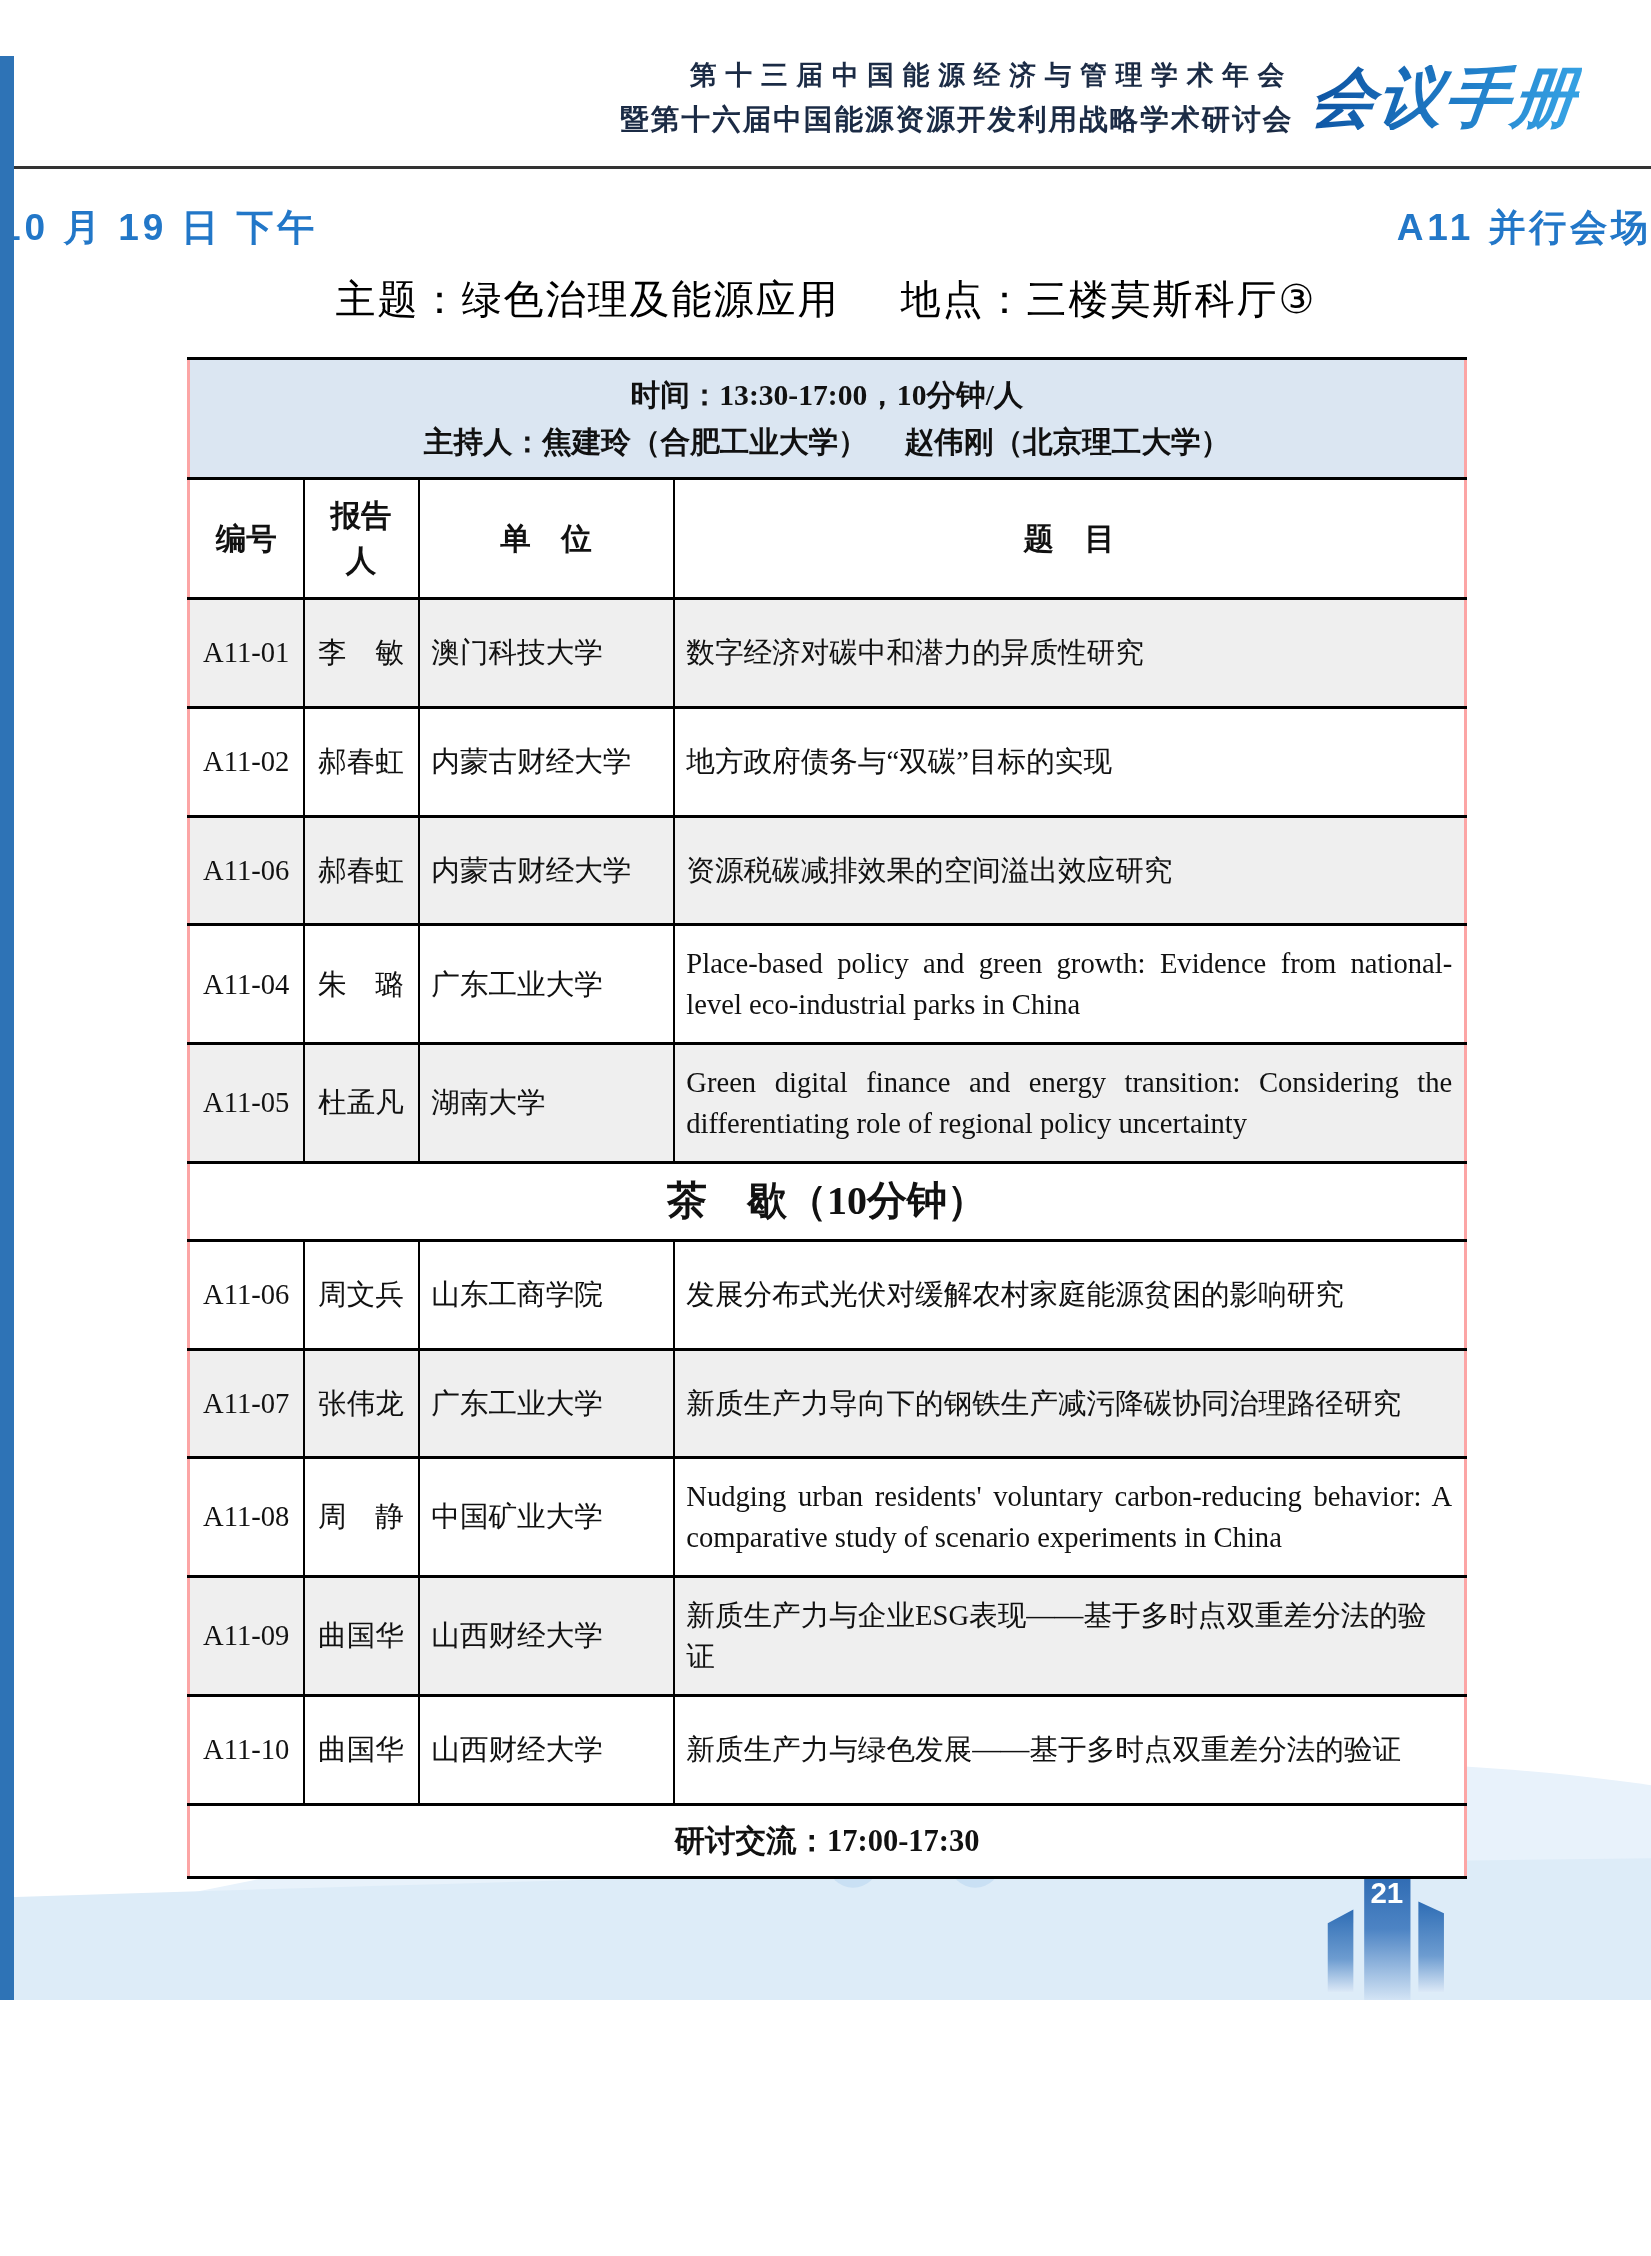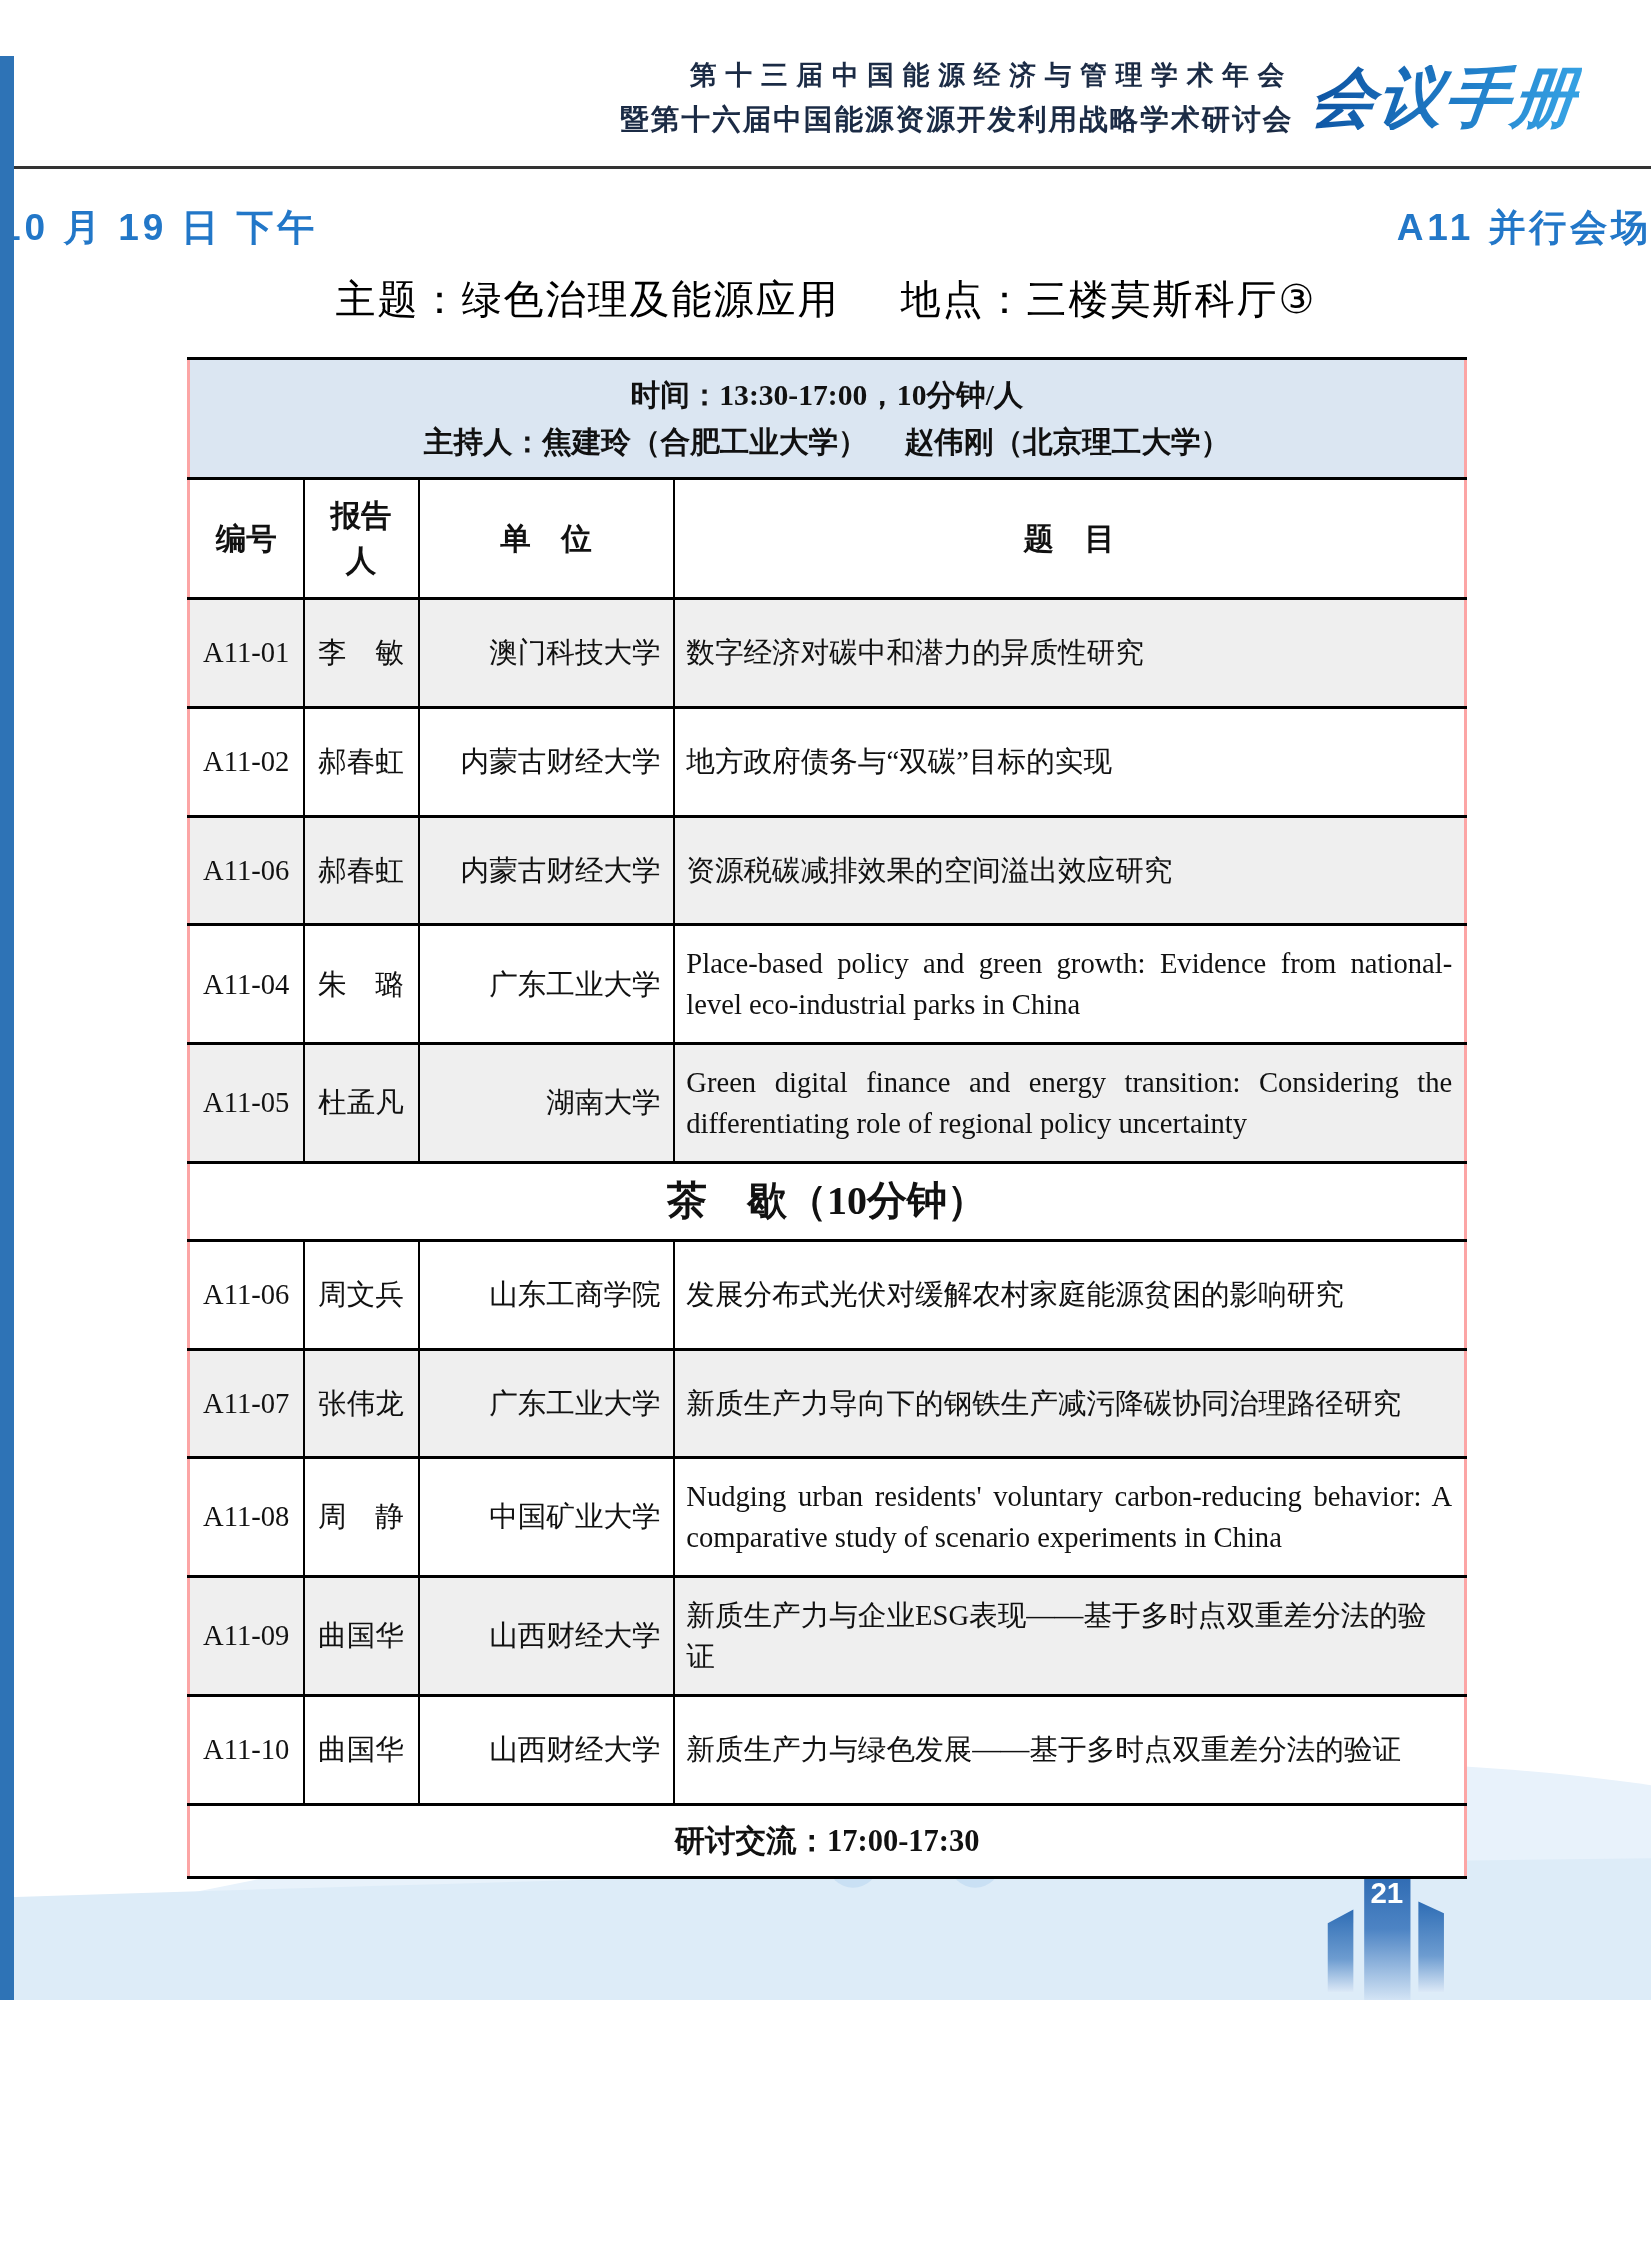--- a/index.html
+++ b/index.html
@@ -39,21 +39,21 @@
     vertical-align:middle;padding:5.9px 11.8px;font-size:28.6px;line-height:1.45;color:#111;
   }
   tr.band td{background:#dbe6f2;text-align:center;font-weight:bold;height:93px;padding:9.9px 19.7px;}
   tr.band .band-line{margin:3.9px 0;font-size:29.6px;}
   tr.colhead th{height:105px;text-align:center;font-weight:bold;font-size:30.5px;background:#fff;}
   tr.datarow td{height:94px;}
   tr.datarow.tall td{height:104px;}
   tr.datarow .c-id,{text-align:center;}
   .c-id{text-align:center;}
   .c-speaker{text-align:center;}
-  .c-aff{text-align:right;}
+  .c-aff{text-align:left;}
   .c-title{text-align:left;padding-left:15.8px;padding-right:15.8px;}
   .c-title.en{text-align:justify;}
   tr.shaded td{background:#efefef;}
   tr.plain td{background:#ffffff;}
   tr.breakrow td{height:63px;text-align:center;font-weight:bold;font-size:40px;background:#fff;}
   tr.closingrow td{height:59px;text-align:center;font-weight:bold;font-size:30.5px;background:#fff;}
   
   .deco{position:absolute;left:0;bottom:0;width:1652px;height:453px;z-index:0;}
   .deco svg{display:block;}
 </style>

